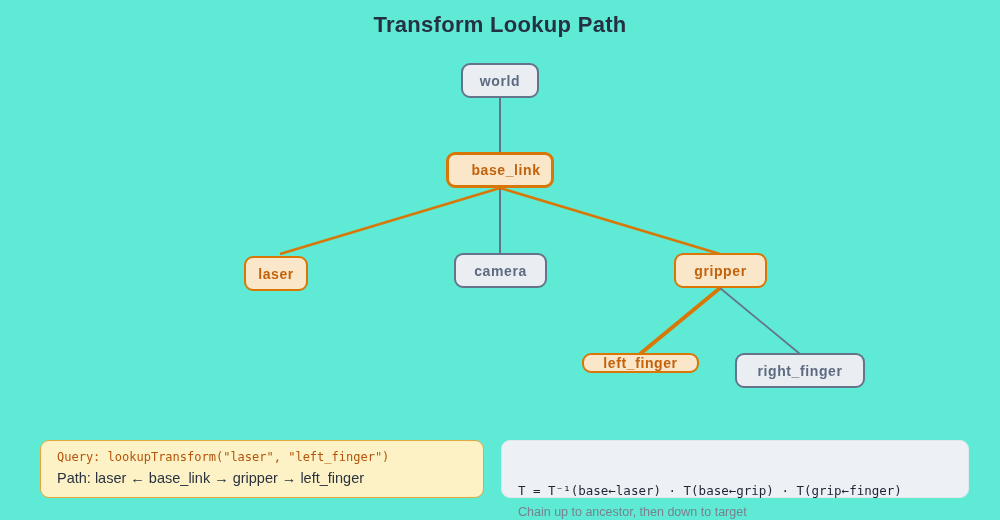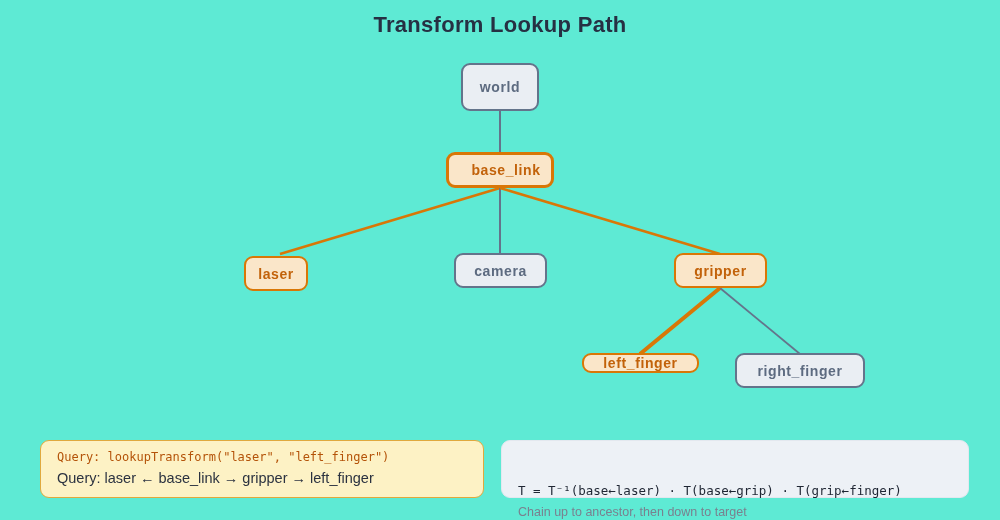--- a/index.html
+++ b/index.html
@@ -107,21 +107,21 @@
 
   <svg id="edge-layer" viewBox="0 0 1000 520" width="1000" height="520">
     <line class="edge-slate" x1="500" y1="98" x2="500" y2="152"></line>
     <line class="edge-orange" x1="500" y1="188" x2="280" y2="254"></line>
     <line class="edge-slate" x1="500" y1="188" x2="500" y2="253"></line>
     <line class="edge-orange" x1="500" y1="188" x2="720" y2="254"></line>
     <line class="edge-orange-thick" x1="720" y1="288" x2="640" y2="354"></line>
     <line class="edge-slate-thin" x1="720" y1="288" x2="800" y2="354"></line>
   </svg>
 
-  <div class="node slate" style="left:461px; top:63px;  width:78px;  height:48px;">
+  <div class="node slate" style="left:461px; top:63px;  width:78px;  height:35px;">
     <span>world</span>
   </div>
 
   <div class="node orange root-hl" style="left:446px; top:152px; width:108px; height:36px;">
     <span>base_link</span>
   </div>
 
   <div class="node orange" style="left:244px; top:256px; width:64px;  height:35px;">
     <span>laser</span>
   </div>
@@ -137,21 +137,21 @@
   <div class="node orange" style="left:582px; top:353px; width:117px; height:20px;">
     <span>left_finger</span>
   </div>
 
   <div class="node slate" style="left:735px; top:353px; width:130px; height:35px;">
     <span>right_finger</span>
   </div>
 
   <div class="panel panel-query">
     <div class="query-line">Query: lookupTransform("laser", "left_finger")</div>
-    <div class="path-line">Query: laser ← base_link → gripper → left_finger</div>
+    <div class="path-line">Path: laser ← base_link → gripper → left_finger</div>
   </div>
 
   <div class="panel panel-formula">
     <div class="formula-line">T = T⁻¹(base←laser) · T(base←grip) · T(grip←finger)</div>
     <div class="caption-line">Chain up to ancestor, then down to target</div>
   </div>
 
 </div>
 
 </body></html>

